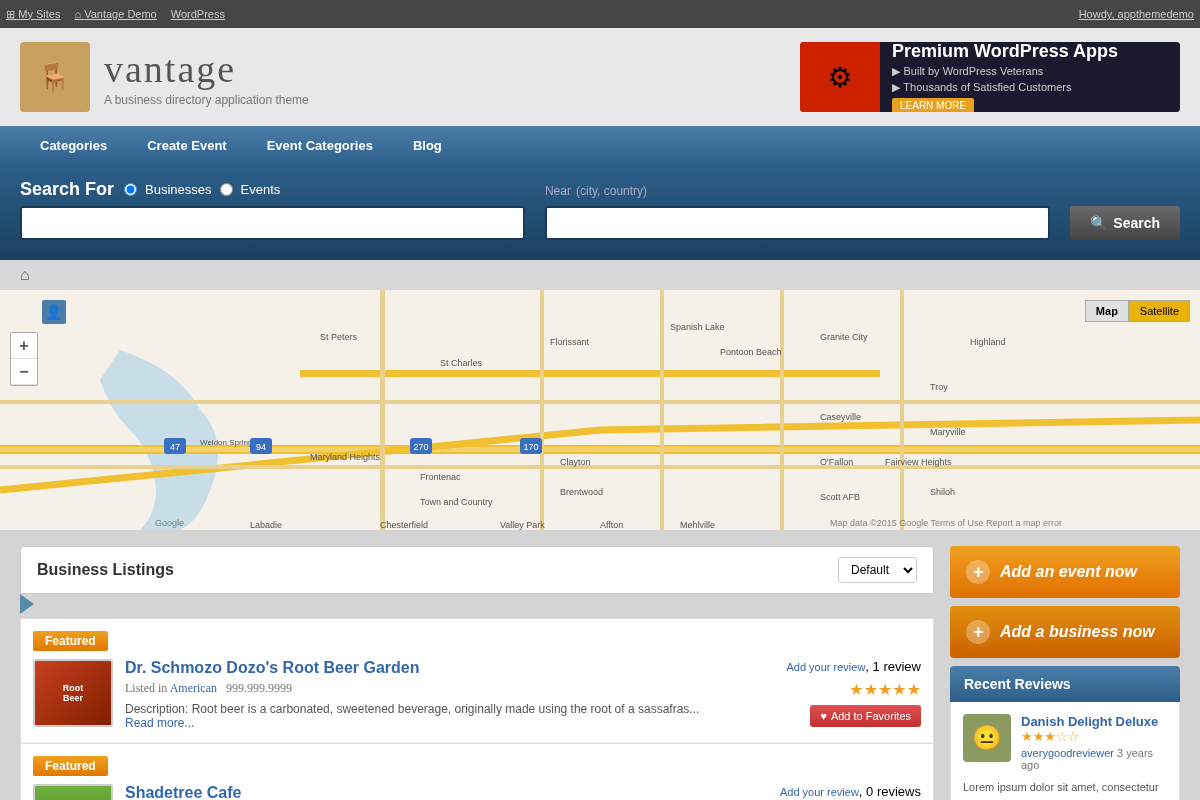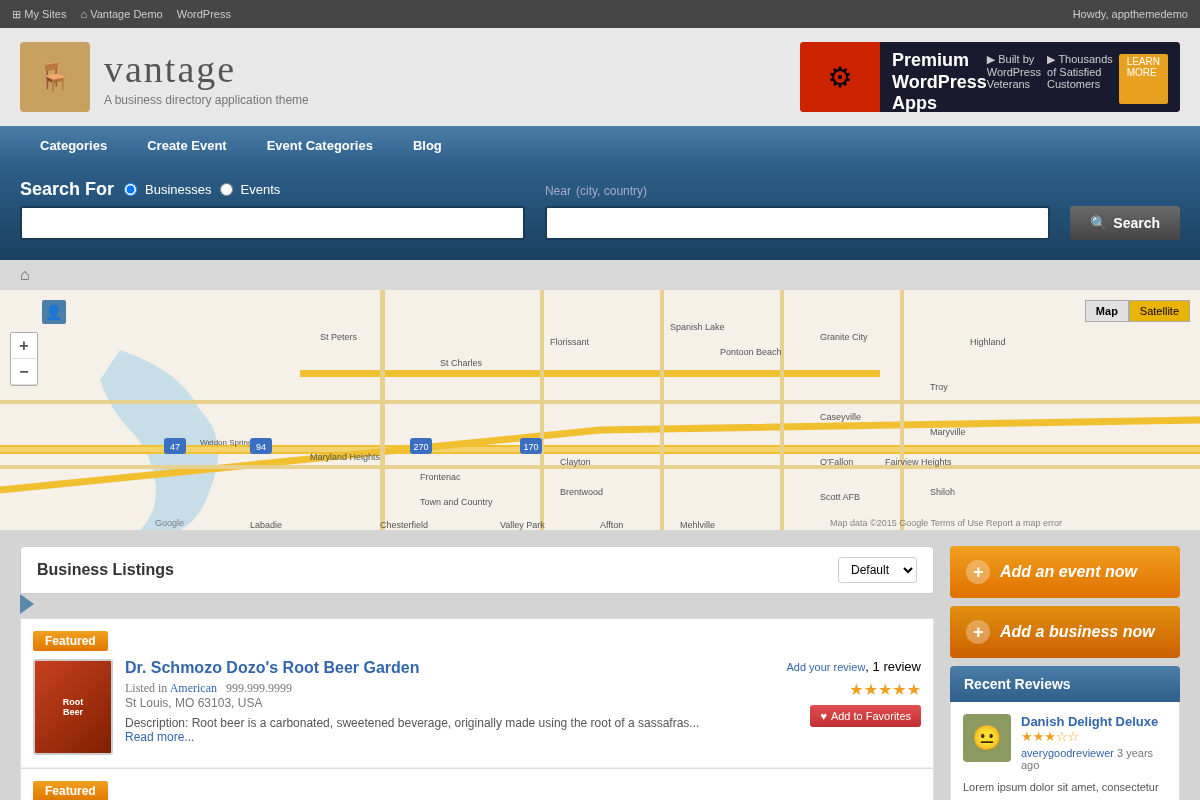--- a/index.html
+++ b/index.html
@@ -5,23 +5,24 @@
     * { box-sizing: border-box; margin: 0; padding: 0; }
     body { font-family: Arial, sans-serif; background: #c8c8c8; font-size: 13px; }
 
     
     #admin-bar {
       background: #464646;
       color: #ccc;
       height: 28px;
       display: flex;
       align-items: center;
-      padding: 0 12px;
+      padding: 0 6px;
       font-size: 11px;
       gap: 10px;
+      text-decoration: underline;
     }
     #admin-bar .admin-left { display: flex; gap: 14px; flex: 1; }
     #admin-bar .admin-right { color: #ccc; }
 
     
     #header {
       background: #e8e8e8;
       padding: 14px 20px;
       display: flex;
       align-items: center;
@@ -57,21 +58,21 @@
       width: 80px;
       height: 100%;
       display: flex; align-items: center; justify-content: center;
       font-size: 28px;
     }
     #header .ad-right {
       background: #1a1a2e;
       flex: 1;
       height: 100%;
       padding: 8px 12px;
-      display: flex; flex-direction: row; justify-content: center;
+      display: flex; flex-direction: column; justify-content: center;
     }
     #header .ad-right .ad-title { color: #fff; font-size: 18px; font-weight: bold; line-height: 1.2; }
     #header .ad-right .ad-sub { color: #ccc; font-size: 11px; margin-top: 3px; }
     #header .ad-right .ad-btn {
       background: #e8a020;
       color: #fff;
       font-size: 10px;
       padding: 2px 8px;
       border-radius: 2px;
       margin-top: 4px;
@@ -250,21 +251,21 @@
     .listing-card {
       background: #fff;
       border: 1px solid #ddd;
       padding: 12px;
       margin-bottom: 0;
     }
     .listing-card:not(:last-child) { border-bottom: 1px solid #eee; }
 
     .listing-inner { display: flex; gap: 12px; }
     .listing-thumb {
-      width: 80px; height: 96px;
+      width: 80px; height: 68px;
       background: #ddd;
       border: 2px solid #ccc;
       flex-shrink: 0;
       border-radius: 3px;
       overflow: hidden;
       display: flex; align-items: center; justify-content: center;
       font-size: 10px; color: #888;
     }
     .listing-thumb.root-beer {
       background: linear-gradient(135deg, #c84020 0%, #802000 100%);
@@ -568,21 +569,20 @@
     <div class="listing-card">
       <div class="featured-badge">Featured</div>
       <div class="listing-inner">
         <div class="listing-thumb root-beer">Root<br>Beer</div>
         <div class="listing-details">
           <a class="listing-title">Dr. Schmozo Dozo's Root Beer Garden</a>
           <div class="listing-meta">
             Listed in <a>American</a>
             &nbsp;&nbsp;<span>999.999.9999</span>
           </div>
-          <div class="listing-address">St Louis, MO 63103, USA</div>
           <div class="listing-desc">
             <span>Description: Root beer is a carbonated, sweetened beverage, originally made using the root of a sassafras...</span> <a>Read more...</a>
           </div>
         </div>
         <div class="listing-right">
           <div>
             <a class="review-link">Add your review</a>,
             <span>1 review</span>
           </div>
           <div class="star-display">

